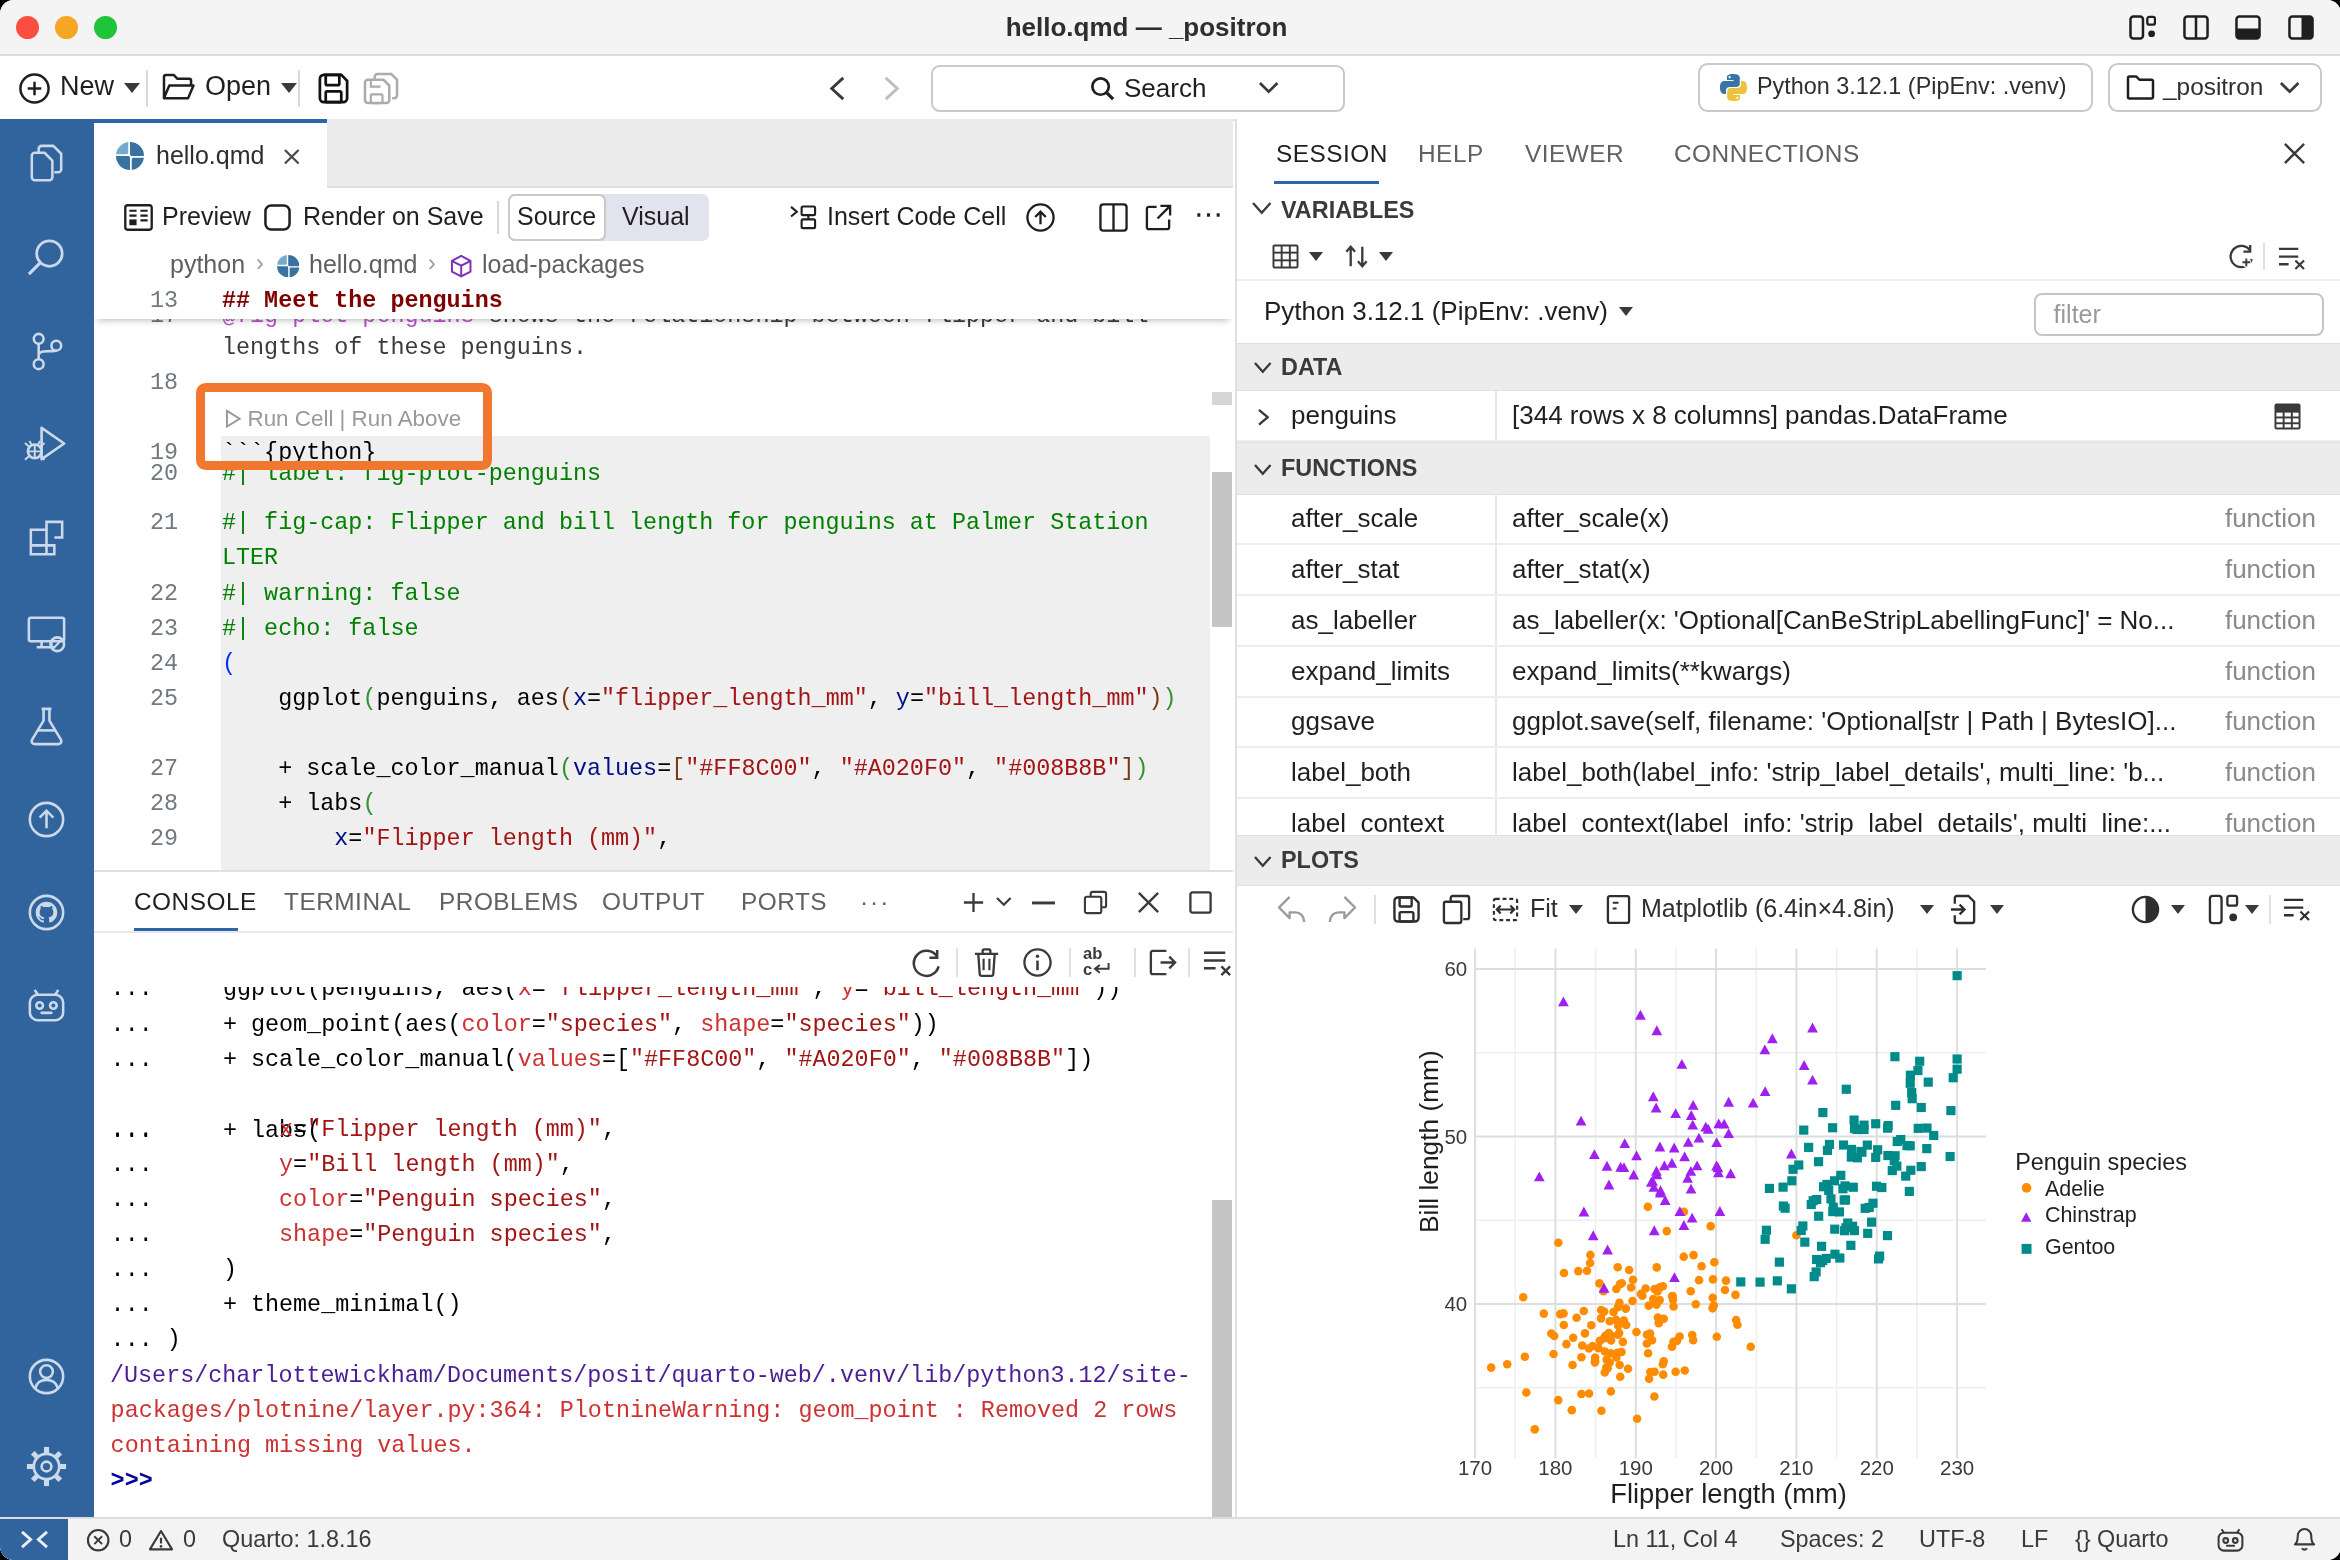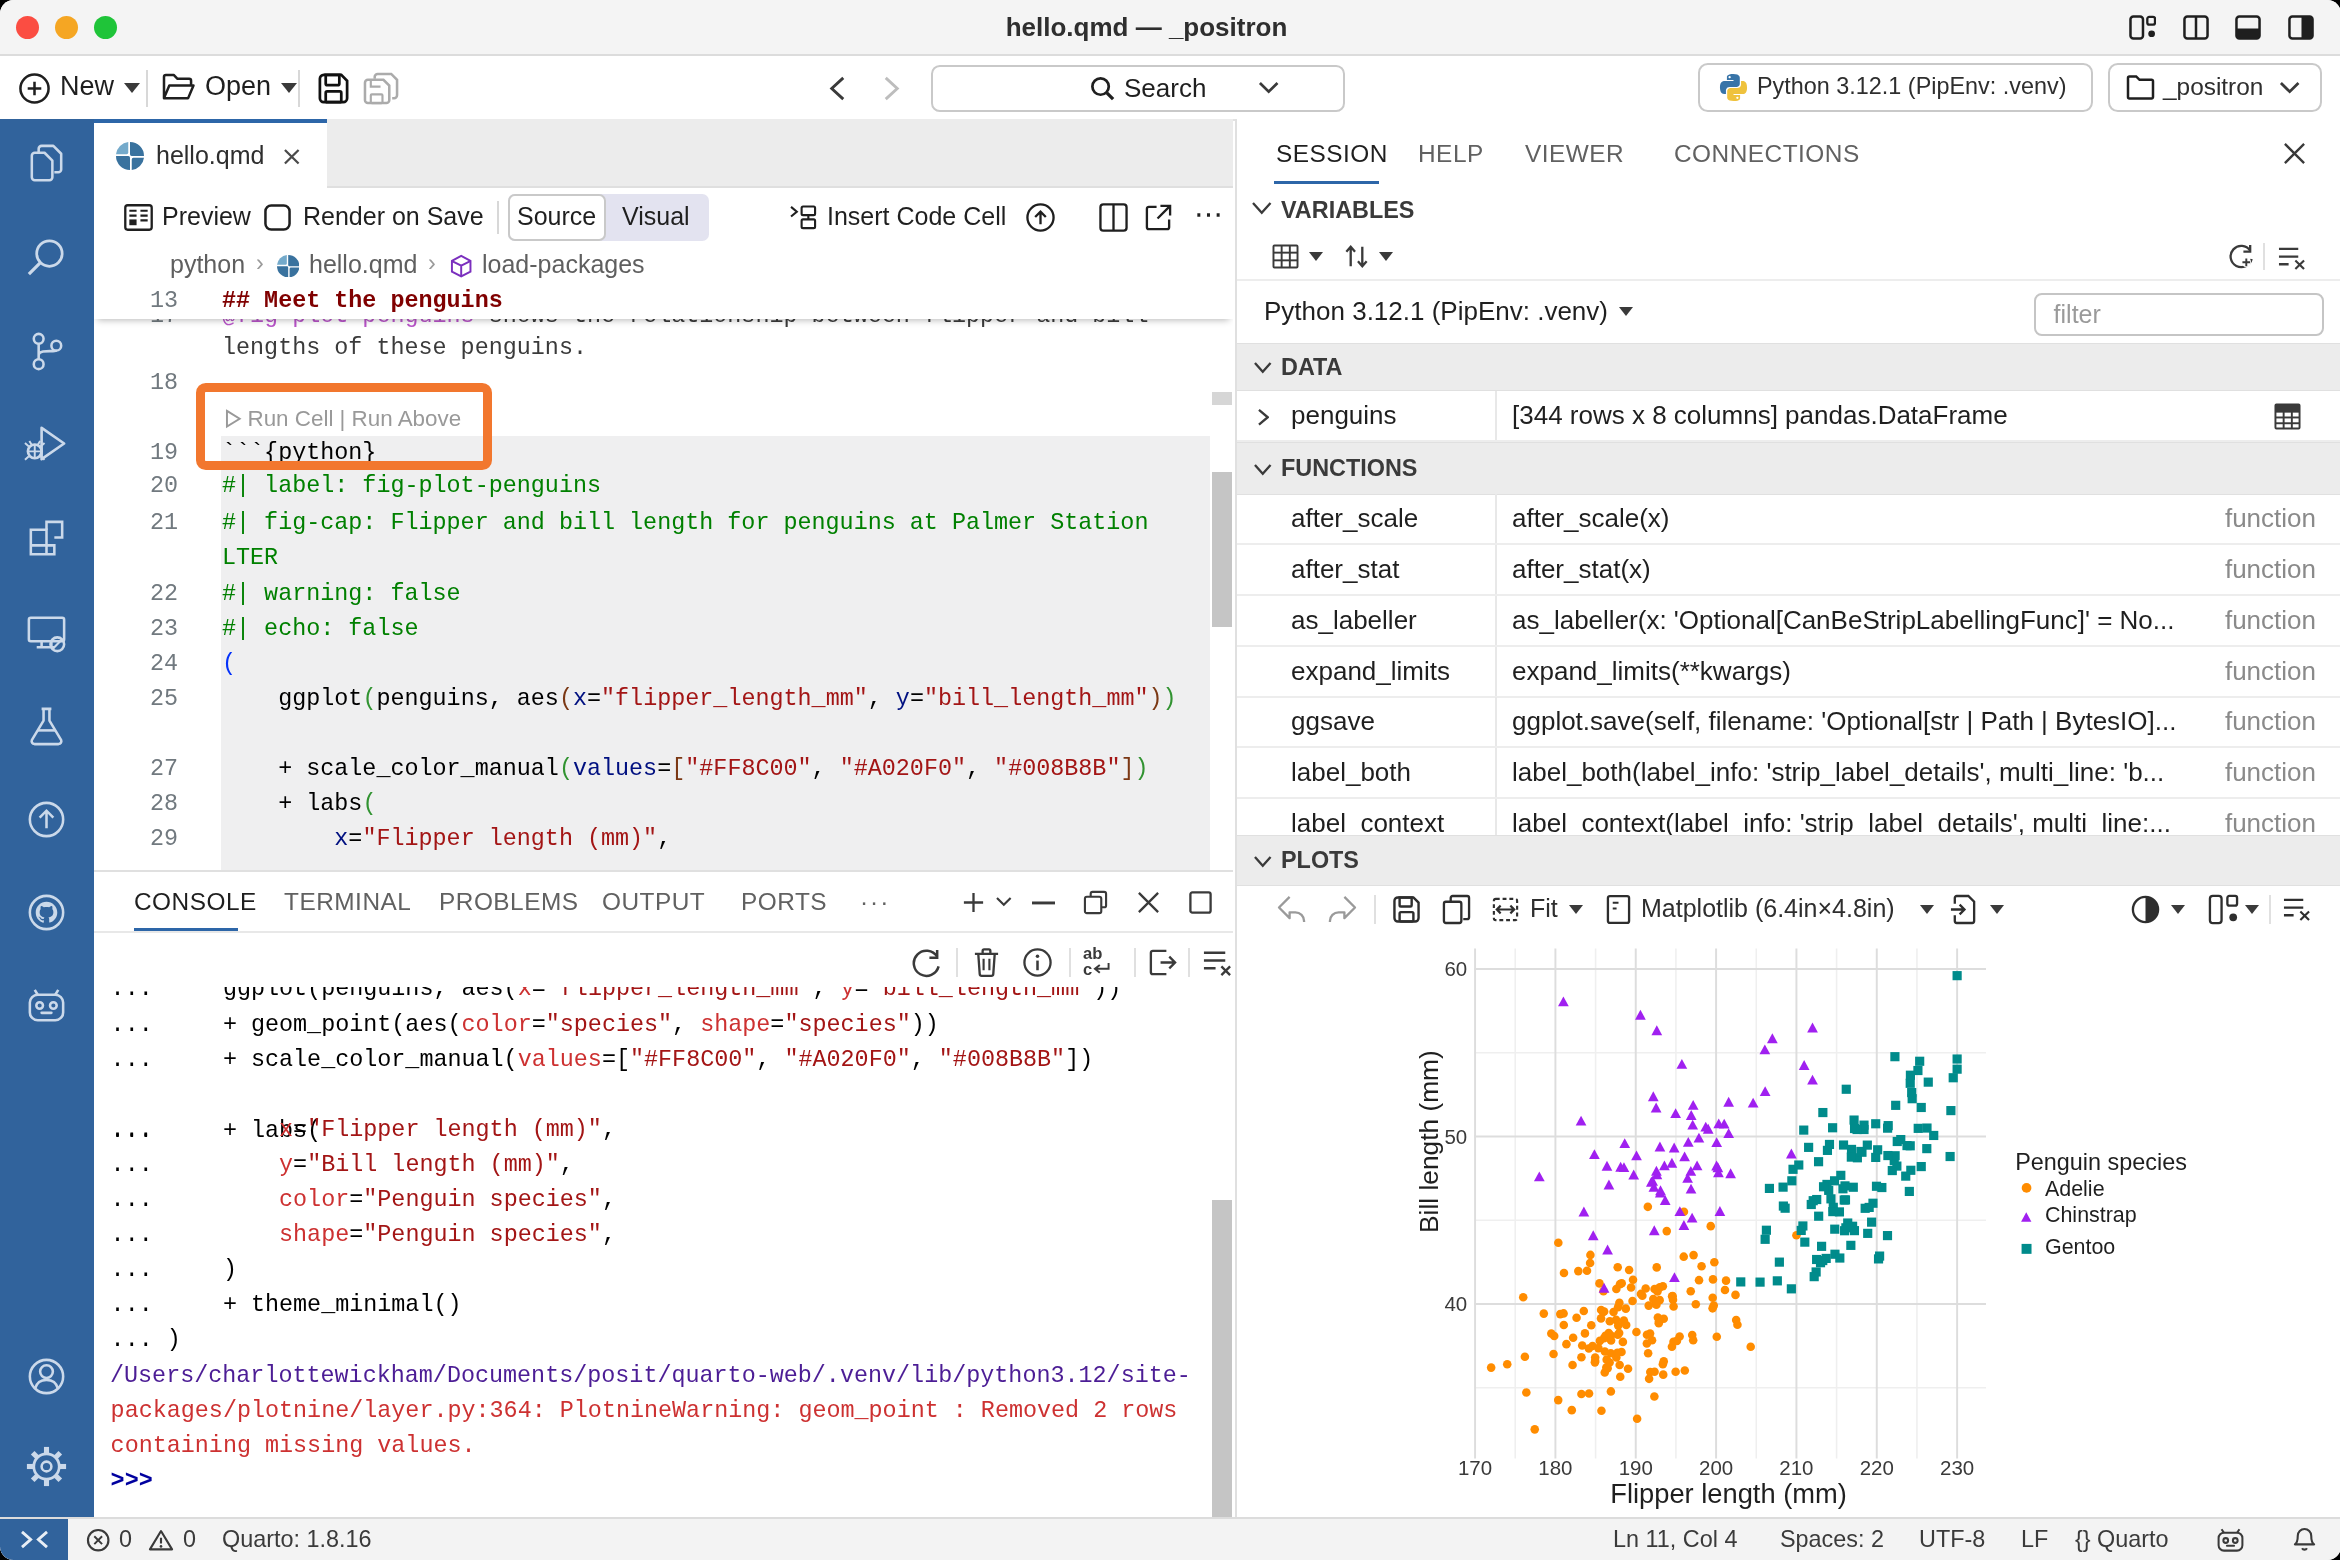--- a/index.html
+++ b/index.html
@@ -337,21 +337,21 @@
         </div>
       <div class="crow" style="top:117px;">
           <div class="abs" style="left:131px;top:0;height:35px;line-height:35px;font-size:22.4px;color:#999999;"><svg style="display:inline-block;vertical-align:-2.9px;margin-right:5.9px;" width="16.6" height="19.5" viewBox="0 0 17 20">
               <path d="M2 2 L15 10 L2 18 z" fill="none" stroke="#999" stroke-width="2"></path>
             </svg>Run Cell | Run Above</div>
         </div>
       <div class="crow" style="top:152px;">
           <div class="gut">19</div>
           <div class="ct">```{python}</div>
         </div>
-      <div class="crow" style="top:185px;">
+      <div class="crow" style="top:173px;">
           <div class="gut">20</div>
           <div class="ct"><span class="grn">#| label: fig-plot-penguins</span></div>
         </div>
       <div class="crow" style="top:222px;">
           <div class="gut">21</div>
           <div class="ct"><span class="grn">#| fig-cap: Flipper and bill length for penguins at Palmer Station</span></div>
         </div>
       <div class="crow" style="top:257px;">
           <div class="ct"><span class="grn">LTER</span></div>
         </div>

